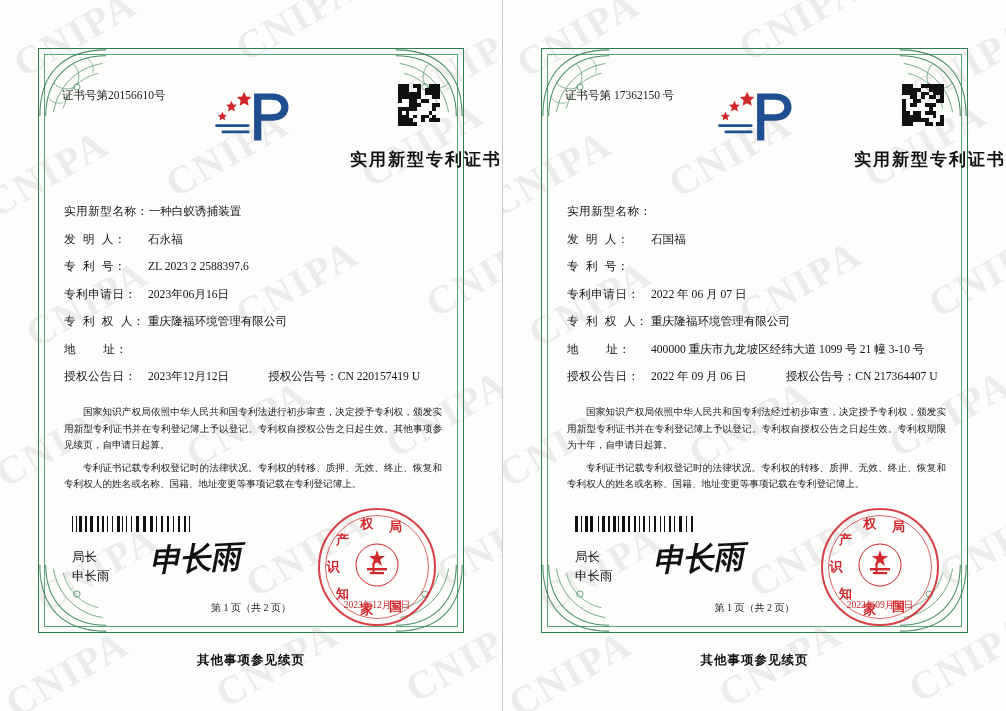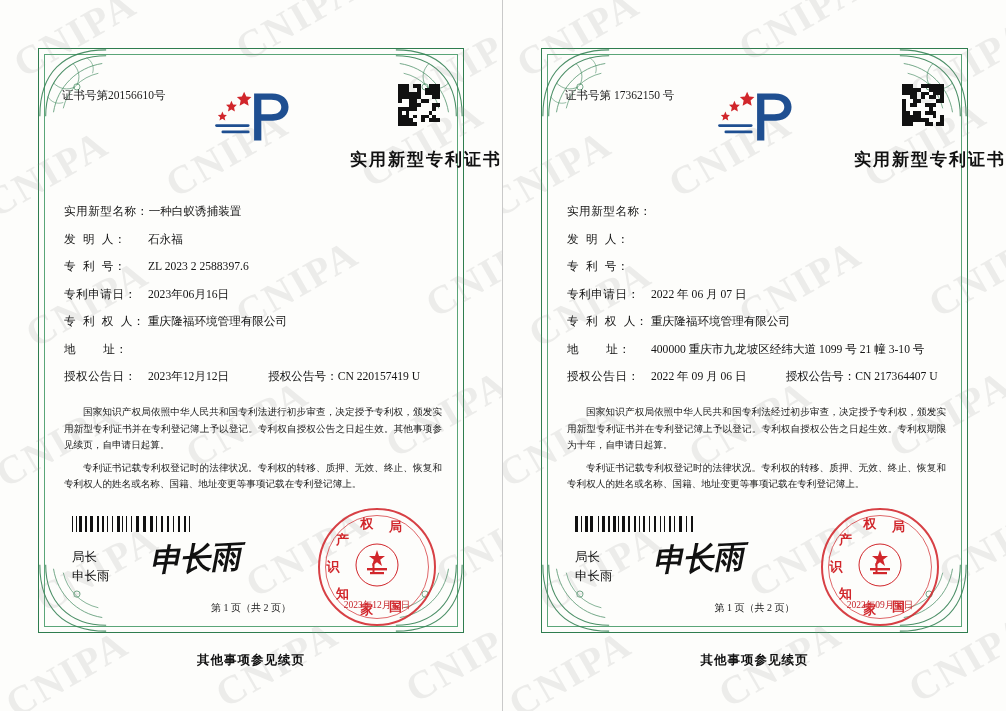--- a/index.html
+++ b/index.html
@@ -749,20 +749,21 @@
       </div>
 
       <div class="title">实用新型专利证书</div>
 
       <div class="fields">
         <div class="fld">
           <span class="lbl">实用新型名称：</span>
         </div>
         <div class="fld">
           <span class="lbl">发  明  人：</span>
+          <span class="val">石国福</span>
         </div>
         <div class="fld">
           <span class="lbl">专  利  号：</span>
         </div>
         <div class="fld">
           <span class="lbl">专利申请日：</span>
           <span class="val">2022 年 06 月 07 日</span>
         </div>
         <div class="fld">
           <span class="lbl">专  利  权  人：</span>

